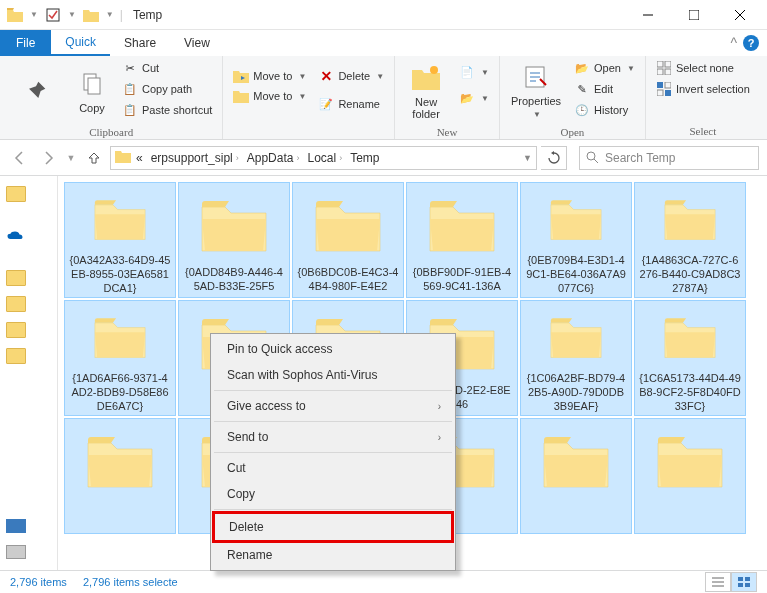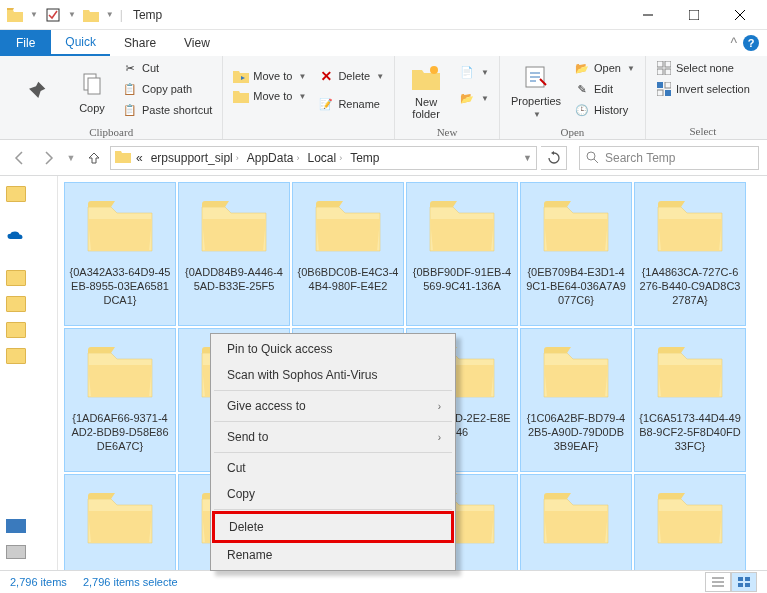--- a/index.html
+++ b/index.html
@@ -35,21 +35,21 @@
 .crumb-sep { color: #999; font-size: 9px; }
 .refresh-btn { width: 26px; height: 24px; border: 1px solid #ccc; border-left: none; display: flex; align-items: center; justify-content: center; }
 .search-box { width: 180px; height: 24px; border: 1px solid #ccc; display: flex; align-items: center; padding: 0 6px; gap: 6px; color: #888; margin-left: 8px; }
 .content { display: flex; height: 394px; }
 .sidebar { width: 58px; border-right: 1px solid #e5e5e5; overflow: hidden; padding: 4px 2px; position: relative; }
 .side-item { height: 24px; margin: 2px 0; display: flex; align-items: center; padding-left: 4px; }
 .side-thumb { width: 20px; height: 16px; background: #f8d775; border: 1px solid #deb64f; border-radius: 1px; }
 .side-od { width: 18px; height: 12px; }
 .file-area { flex: 1; overflow: hidden; background: #fff; position: relative; }
 .grid { display: grid; grid-template-columns: repeat(6, 112px); gap: 2px; padding: 6px; }
-.folder-item { height: 144px; background: #cce8ff; border: 1px solid #99d1ff; padding: 6px 4px 2px 4px; display: flex; flex-direction: column; align-items: center; }
+.folder-item { height: 116px; background: #cce8ff; border: 1px solid #99d1ff; padding: 6px 4px 2px 4px; display: flex; flex-direction: column; align-items: center; }
 .folder-icon { width: 70px; height: 56px; margin: 8px 0 12px 0; }
 .folder-name { font-size: 11px; text-align: center; line-height: 14px; word-break: break-all; }
 .context-menu { position: absolute; left: 210px; top: 333px; width: 246px; background: #f0f0f0; border: 1px solid #a0a0a0; box-shadow: 5px 5px 4px rgba(0,0,0,0.2); z-index: 100; padding: 2px; }
 .cm-item { padding: 6px 12px 6px 14px; font-size: 12px; display: flex; align-items: center; }
 .cm-item .arrow { margin-left: auto; color: #666; font-size: 10px; }
 .cm-sep { height: 1px; background: #d7d7d7; margin: 2px 1px; }
 .cm-highlight { border: 3px solid #e60000; margin: -1px; }
 .statusbar { height: 23px; border-top: 1px solid #dadbdc; display: flex; align-items: center; padding: 0 10px; font-size: 11px; color: #1979ca; gap: 16px; }
 .statusbar .view-btns { margin-left: auto; display: flex; gap: 0; }
 .view-btn { width: 26px; height: 20px; border: 1px solid #ccc; display: flex; align-items: center; justify-content: center; }

